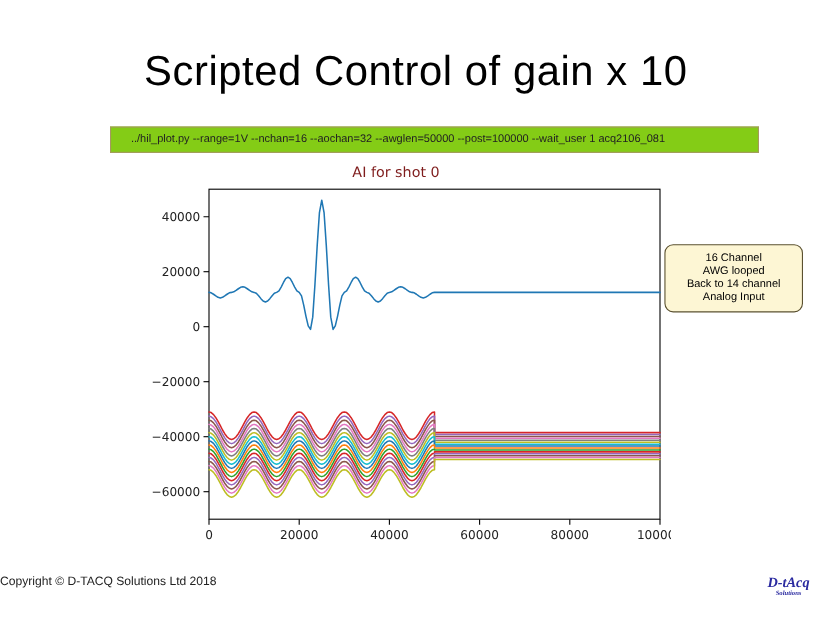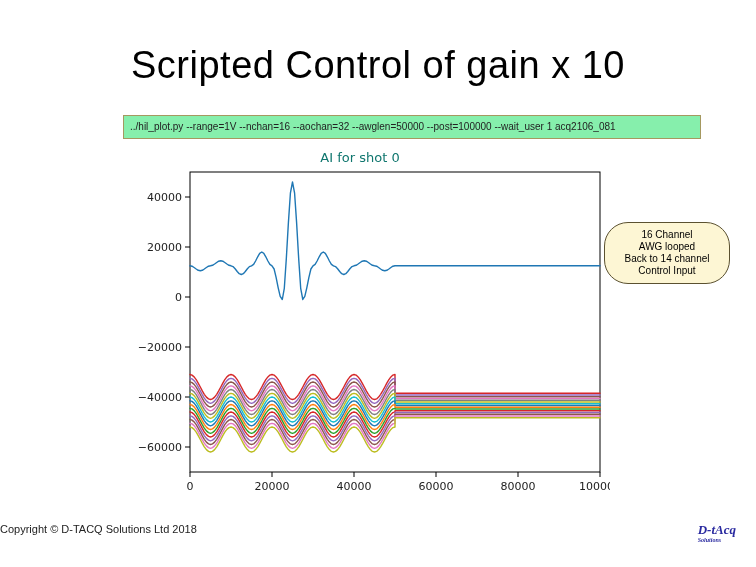--- a/index.html
+++ b/index.html
@@ -23,39 +23,39 @@
     left: 0;
     width: 756px;
     text-align: center;
     font-size: 38px;
     font-weight: 400;
     letter-spacing: 0.5px;
   }
   .cmd-box {
     position: absolute;
     top: 115px;
-    left: 123px;
+    left: 100px;
     width: 570px;
     height: 22px;
     line-height: 22px;
-    background: #86efac;
+    background: #84cc16;
     border: 1px solid #a59860;
     font-size: 10px;
-    padding-left: 6px;
+    padding-left: 18px;
     font-family: Arial, Helvetica, sans-serif;
     color: #222;
   }
   .callout {
     position: absolute;
     top: 222px;
     left: 604px;
     width: 116px;
     background: #fdf6d4;
     border: 1.5px solid #5b5130;
-    border-radius: 24px;
+    border-radius: 8px;
     font-size: 10px;
     text-align: center;
     padding: 6px 4px 6px 4px;
     line-height: 12px;
   }
   .callout div { white-space: nowrap; }
   .chart-wrap {
     position: absolute;
     top: 150px;
     left: 110px;
@@ -63,21 +63,21 @@
     height: 360px;
   }
   .chart-title {
     position: absolute;
     top: 0;
     left: 0;
     width: 500px;
     text-align: center;
     font-family: "DejaVu Sans", Arial, sans-serif;
     font-size: 13px;
-    color: #0f766e;
+    color: #7f1d1d;
   }
   svg.plot {
     position: absolute;
     top: 18px;
     left: 0;
   }
   .footer {
     position: absolute;
     bottom: 32px;
     left: 0;
@@ -88,21 +88,21 @@
   }
   .logo {
     position: absolute;
     bottom: 22px;
     right: 20px;
     font-family: "Times New Roman", serif;
     font-style: italic;
     font-weight: bold;
     color: #2a2aa0;
     font-size: 13px;
-    text-align: left;
+    text-align: center;
     line-height: 10px;
   }
   .logo .sub {
     font-size: 6px;
     font-style: italic;
     display: block;
   }
 </style>
 </head>
 <body>
@@ -110,21 +110,21 @@
 <div class="slide">
 
   <div class="title">Scripted Control of gain x 10</div>
 
   <div class="cmd-box">../hil_plot.py --range=1V --nchan=16 --aochan=32 --awglen=50000 --post=100000 --wait_user 1 acq2106_081</div>
 
   <div class="callout">
     <div>16 Channel</div>
     <div>AWG looped</div>
     <div>Back to 14 channel</div>
-    <div>Control Input</div>
+    <div>Analog Input</div>
   </div>
 
   <div class="chart-wrap">
     <div class="chart-title">AI for shot 0</div>
     <svg class="plot" id="plot-svg" width="500" height="342">
         <rect x="80" y="4" width="410" height="300" fill="none" stroke="#000" stroke-width="1"></rect>
         <line x1="75" y1="279" x2="80" y2="279" stroke="#000"></line>
         <text x="72" y="283" text-anchor="end" font-size="11" font-family="DejaVu Sans, Arial" fill="#222">−60000</text>
         <line x1="75" y1="229" x2="80" y2="229" stroke="#000"></line>
         <text x="72" y="233" text-anchor="end" font-size="11" font-family="DejaVu Sans, Arial" fill="#222">−40000</text>

